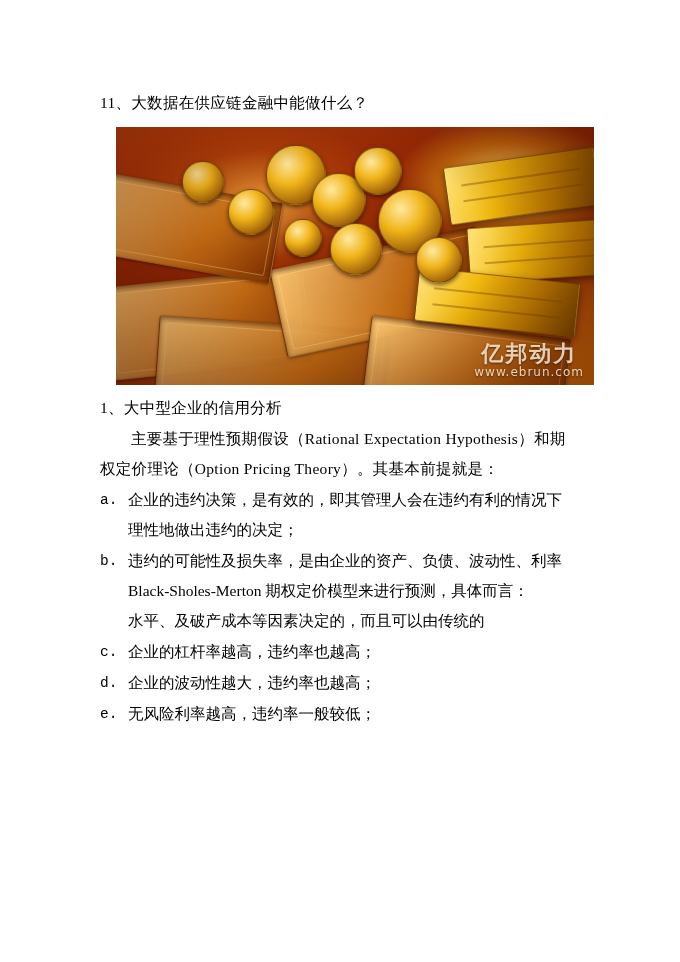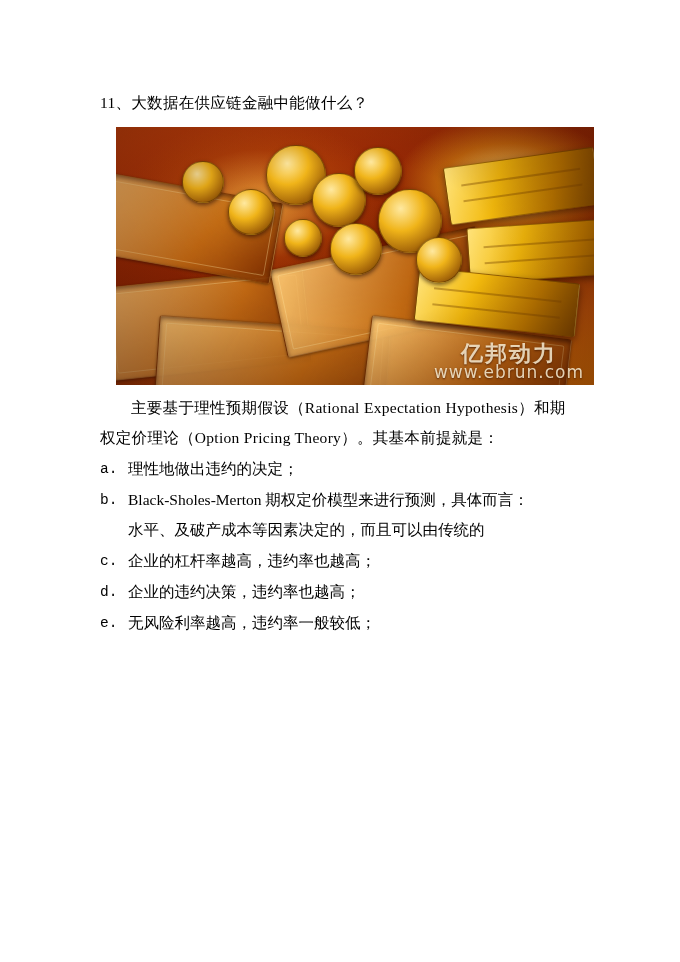--- a/index.html
+++ b/index.html
@@ -108,21 +108,21 @@
     font-family: "DejaVu Sans", sans-serif;
   }
   .fig-watermark .wm-main {
     font-size: 22px;
     font-weight: bold;
     letter-spacing: 2px;
     display: block;
     line-height: 24px;
   }
   .fig-watermark .wm-sub {
-    font-size: 17px;
+    font-size: 12px;
     letter-spacing: 1px;
     display: block;
     line-height: 13px;
   }
   .list-item {
     display: flex;
     font-size: 15.5px;
     line-height: 30px;
     margin-bottom: 1px;
   }
@@ -180,49 +180,52 @@
 
     <div class="fig-vignette"></div>
 
     <div class="fig-watermark">
       <span class="wm-main">亿邦动力</span>
       <span class="wm-sub">www.ebrun.com</span>
     </div>
   </div>
 
 
+  <p class="para">1、大中型企业的信用分析</p>
 
   <p class="para indent2">主要基于理性预期假设（Rational Expectation Hypothesis）和期权定价理论（Option Pricing Theory）。其基本前提就是：</p>
 
   <div class="list-item">
     <span class="list-marker">a.</span>
     <span class="list-body">
+      <span class="cont">企业的违约决策，是有效的，即其管理人会在违约有利的情况下</span>
       <span class="cont">理性地做出违约的决定；</span>
     </span>
   </div>
 
   <div class="list-item">
     <span class="list-marker">b.</span>
     <span class="list-body">
+      <span class="cont">违约的可能性及损失率，是由企业的资产、负债、波动性、利率</span>
       <span class="cont">Black-Sholes-Merton 期权定价模型来进行预测，具体而言：</span>
       <span class="cont">水平、及破产成本等因素决定的，而且可以由传统的</span>
     </span>
   </div>
 
   <div class="list-item">
     <span class="list-marker">c.</span>
     <span class="list-body">
       <span class="cont">企业的杠杆率越高，违约率也越高；</span>
     </span>
   </div>
 
   <div class="list-item">
     <span class="list-marker">d.</span>
     <span class="list-body">
-      <span class="cont">企业的违约决策，违约率也越高；</span>
+      <span class="cont">企业的波动性越大，违约率也越高；</span>
     </span>
   </div>
 
   <div class="list-item">
     <span class="list-marker">e.</span>
     <span class="list-body">
       <span class="cont">无风险利率越高，违约率一般较低；</span>
     </span>
   </div>
 

